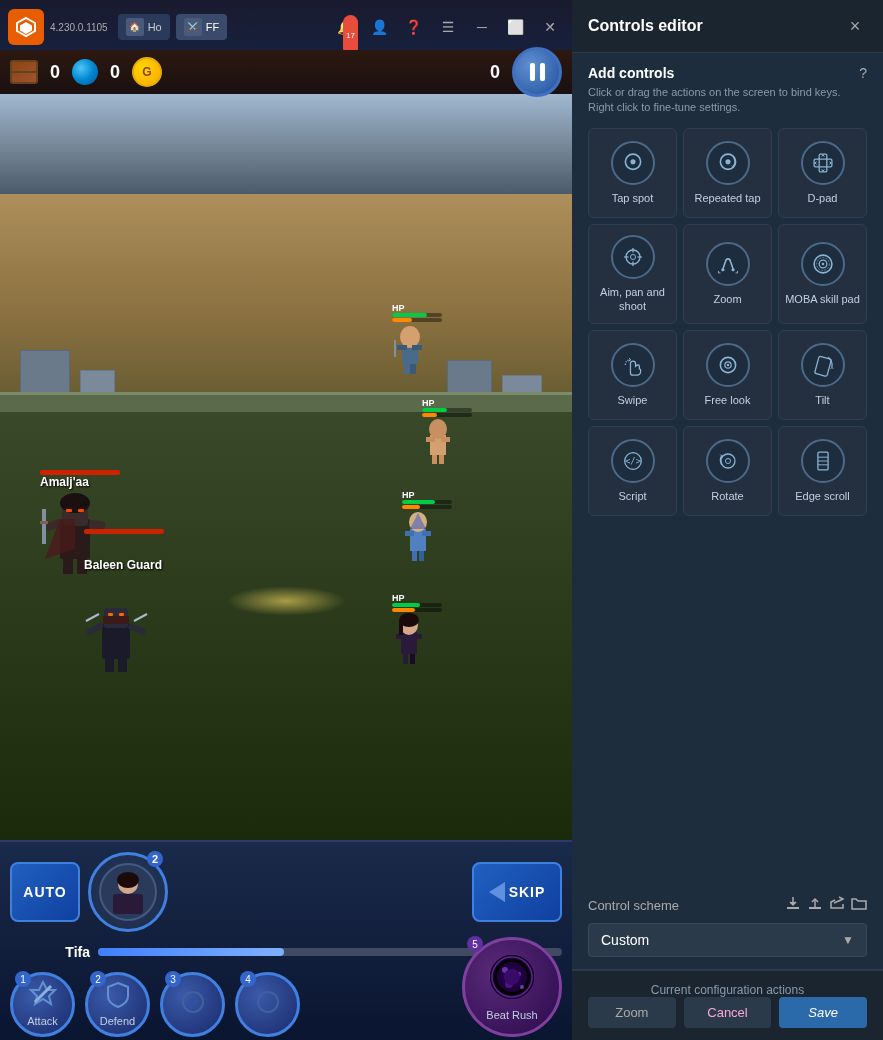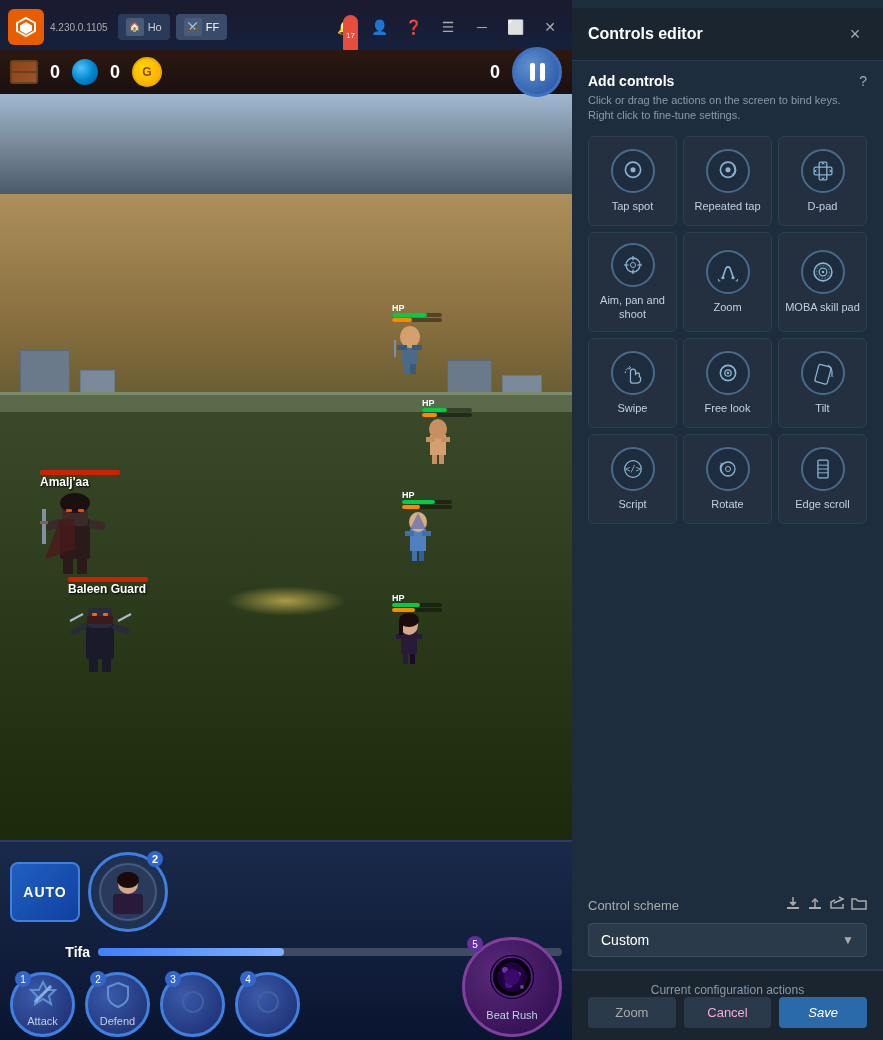--- a/index.html
+++ b/index.html
@@ -355,21 +355,20 @@
       flex-direction: column;
     }
 
     #panel-header {
       background: #1a2530;
       padding: 14px 16px;
       display: flex;
       align-items: center;
       justify-content: space-between;
       border-bottom: 1px solid #2a3a4a;
-      margin-top: 8px;
     }
     .panel-title {
       color: white;
       font-size: 16px;
       font-weight: 600;
     }
     .close-btn {
       color: #aaa;
       font-size: 18px;
       cursor: pointer;
@@ -626,21 +625,21 @@
 
         <rect x="26" y="20" width="6" height="3" fill="#ff4400" rx="1"></rect>
         <rect x="38" y="20" width="6" height="3" fill="#ff4400" rx="1"></rect>
       </svg>
       <div class="enemy-label">Amalj'aa</div>
       <div class="enemy-hp-bar-container">
         <div style="background:#cc2200; width:80px; height:5px; border-radius:2px;"></div>
       </div>
     </div>
 
-    <div class="sprite" style="left:68px; bottom:22%; flex-direction:column-reverse;">
+    <div class="sprite" style="left:84px; bottom:22%; flex-direction:column-reverse;gap:24px;">
       <svg width="65" height="80">
 
         <rect x="18" y="28" width="28" height="35" fill="#1a1a2a" rx="2"></rect>
 
         <rect x="20" y="12" width="24" height="20" fill="#2a2a3a" rx="3"></rect>
 
         <rect x="19" y="20" width="26" height="8" fill="#3a1a1a"></rect>
 
         <rect x="2" y="30" width="18" height="6" fill="#2a2a3a" rx="2" transform="rotate(-30,11,33)"></rect>
         <rect x="44" y="30" width="18" height="6" fill="#2a2a3a" rx="2" transform="rotate(20,53,33)"></rect>
@@ -757,20 +756,24 @@
           <circle cx="30" cy="30" r="28" fill="#2a3a5a"></circle>
 
           <circle cx="30" cy="22" r="10" fill="#d4a888"></circle>
           <rect x="15" y="32" width="30" height="20" fill="#2a1a3a" rx="3"></rect>
           <ellipse cx="30" cy="18" rx="11" ry="8" fill="#1a0a0a"></ellipse>
 
           <circle cx="30" cy="30" r="28" fill="none" stroke="#6080b0" stroke-width="2" opacity="0.5"></circle>
         </svg>
       </div>
 
+      <div class="skip-btn">
+        <div class="skip-arrow"></div>
+        <span>SKIP</span>
+      </div>
     </div>
 
     <div id="char-name-bar">
       <div class="char-name">Tifa</div>
       <div class="char-energy-bar-bg">
         <div class="char-energy-bar"></div>
       </div>
     </div>
 
     <div id="skill-bar">

